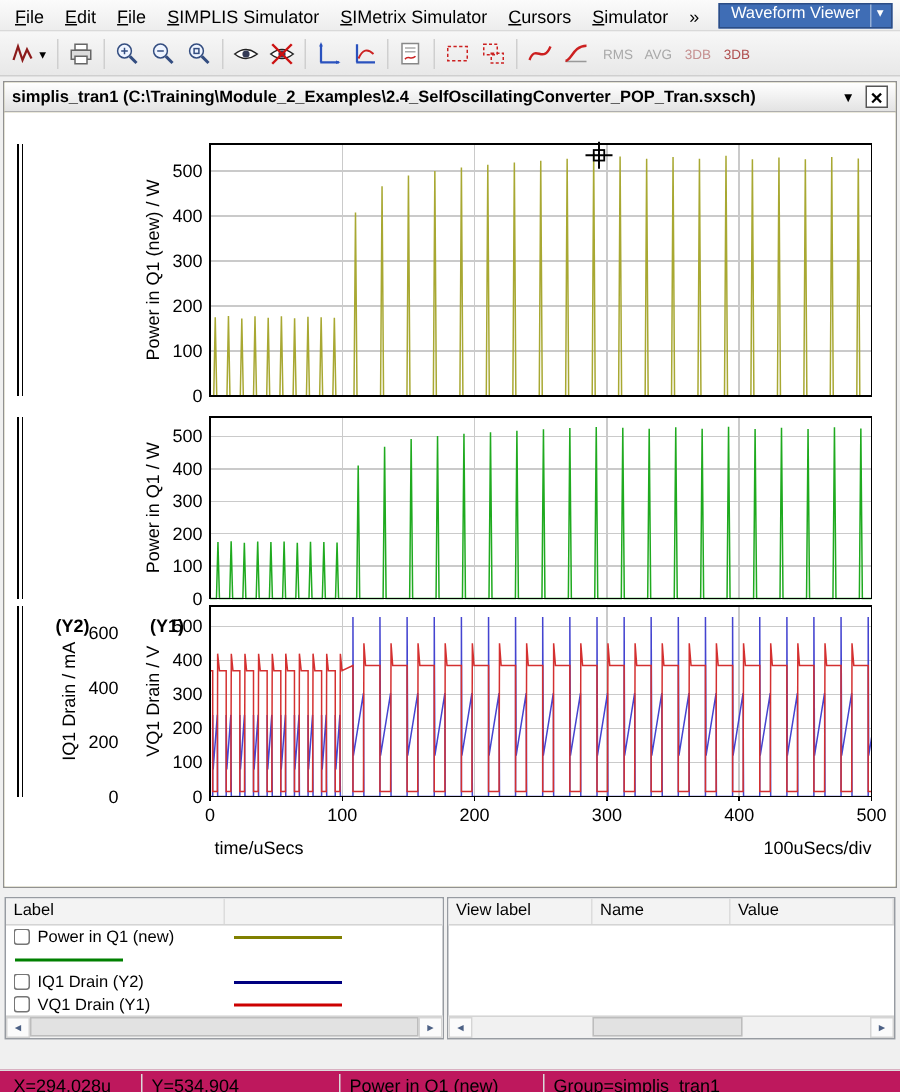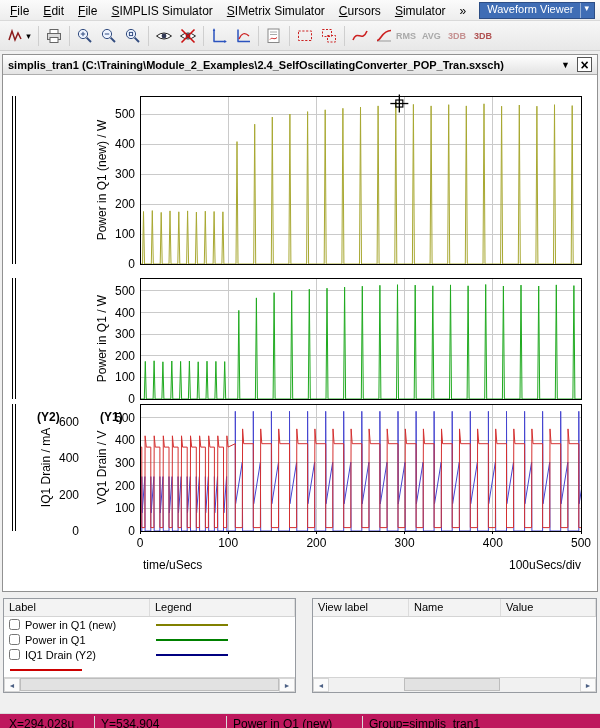--- a/index.html
+++ b/index.html
@@ -10,35 +10,35 @@
 .menu-item{padding:3px 7px 2px;white-space:nowrap;cursor:default}
 .menu-item:not(.no-accel)::first-letter{text-decoration:underline}
 .viewer-combo{margin-left:auto;margin-right:2px;height:17px;display:flex;background:#3f6db5;border:1px solid #2c4d85;color:#fff;font-size:11px;padding:0 2px 0 7px}
 .viewer-combo .combo-arrow{margin-left:7px;padding:0 3px;border-left:1px solid rgba(255,255,255,.45);font-size:9px}
 
 .toolbar{display:flex;align-items:center;height:30px;background:linear-gradient(#f7f7f7,#e8e8e8);border-bottom:1px solid #cfcfcf;padding:0 3px}
 .tbtn{width:24px;height:24px;display:flex;align-items:center;justify-content:center;border:1px solid transparent;border-radius:2px;flex:none}
 .tbtn.wide{width:32px}
 .tsep{width:1px;height:20px;background:#cfcfcf;margin:0 3px;flex:none}
 .caret{font-size:9px;margin-left:1px}
-.tlabel{font-size:9px;font-weight:bold;width:26px;text-align:left;flex:none}
+.tlabel{font-size:9px;font-weight:normal;width:26px;text-align:right;flex:none}
 .lab-gray{color:#a9a9a9}
 .lab-red1{color:#c59090}
 .lab-red2{color:#b05050}
 
 .graph-window{margin:3px 2px 0;border:1px solid #919191;background:#fef9c3}
 .graph-titlebar{height:20px;display:flex;align-items:center;background:linear-gradient(#ffffff,#e3e3e3);border-bottom:1px solid #aeaeae;padding:0 5px;font-size:11px;font-weight:bold}
 .gt-buttons{margin-left:auto;display:flex;align-items:center;gap:4px}
 .gt-btn{width:15px;height:15px;display:flex;align-items:center;justify-content:center}
 .gt-menu{font-size:9px}
 .gt-close{border:1px solid #555;background:#fff;font-size:14px;font-weight:bold;line-height:1}
 .plot-area{position:relative;height:516px;background:#fff;overflow:hidden}
 .plot-area svg{position:absolute;left:0;top:0}
 
-.panels-row{display:flex;gap:16px;padding:0 3px;margin-top:6px;height:95px}
+.panels-row{display:flex;gap:2px;padding:0 3px;margin-top:6px;height:95px}
 .panel{background:#fff;border:1px solid #979ba1;display:flex;flex-direction:column}
 .panel.left{width:293px;flex:none}
 .panel.right{flex:1}
 .panel-header{display:flex;height:18px;background:#f3f3f3;border-bottom:1px solid #d4d4d4;flex:none}
 .hcol{font-size:11px;padding:2px 5px;border-right:1px solid #dcdcdc;white-space:nowrap}
 .panel-body{flex:1;overflow:hidden}
 .legend-row{display:flex;align-items:center;height:15px;font-size:11px}
 .cell-label{width:146px;display:flex;align-items:center;padding-left:2px;white-space:nowrap}
 .cb{width:11px;height:11px;margin:0 5px 0 3px}
 .cell-legend{flex:1;display:flex;align-items:center;padding-left:6px}
@@ -279,51 +279,50 @@
         <rect x="392.832696" y="25.02879999999999" width="7" height="7" fill="none" stroke="#000" stroke-width="1.2"></rect>
       </svg>
   </div>
 </div>
 
 <div class="panels-row">
 
   <div class="panel left">
     <div class="panel-header">
       <div class="hcol" style="width:146px">Label</div>
-      <div class="hcol" style="flex:1">Legend</div>
     </div>
     <div class="panel-body">
       <div class="legend-row">
         <div class="cell-label">
           <input type="checkbox" class="cb" style="">
           <span>Power in Q1 (new)</span>
         </div>
         <div class="cell-legend">
             <div class="legend-line" style="border-top-color: rgb(128, 128, 0);"></div>
           </div>
       </div>
       <div class="legend-row">
-        <div class="cell-label">
-          <input type="checkbox" class="cb" style="">
-          <span>Power in Q1</span>
-        </div>
         <div class="cell-legend">
             <div class="legend-line" style="border-top-color: rgb(0, 128, 0);"></div>
           </div>
       </div>
       <div class="legend-row">
         <div class="cell-label">
           <input type="checkbox" class="cb" style="">
           <span>IQ1 Drain (Y2)</span>
         </div>
         <div class="cell-legend">
             <div class="legend-line" style="border-top-color: rgb(0, 0, 128);"></div>
           </div>
       </div>
       <div class="legend-row">
+        <div class="cell-label">
+          <input type="checkbox" class="cb" style="">
+          <span>VQ1 Drain (Y1)</span>
+        </div>
         <div class="cell-legend">
             <div class="legend-line" style="border-top-color: rgb(204, 0, 0);"></div>
           </div>
       </div>
     </div>
     <div class="hscroll">
       <div class="sarrow">◄</div>
       <div class="strack">
           <div class="sthumb" style="left:0;width:100%"></div>
         </div>

